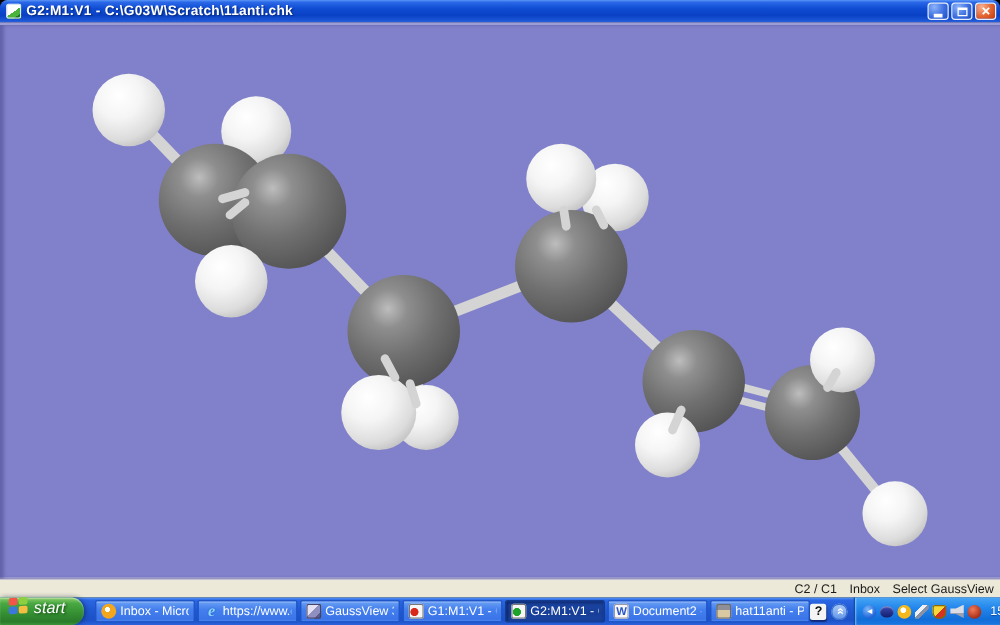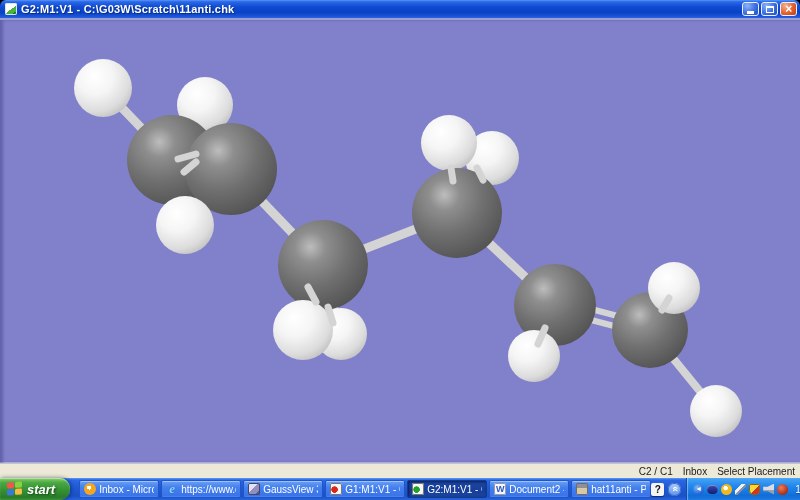--- a/index.html
+++ b/index.html
@@ -31,25 +31,25 @@
   .viewport svg{position:absolute;left:0;top:-2px;}
 
   
   .statusbar{height:15px;flex:none;background:#ece9d8;border-top:1px solid #c2c2d4;box-sizing:border-box;
     display:flex;align-items:center;justify-content:flex-end;gap:10px;padding:0 5px;
     font-size:10px;color:#1a1a1a;}
 
   
   .taskbar{height:22px;flex:none;display:flex;align-items:center;position:relative;
     background:linear-gradient(to bottom,#5a9bf8 0%,#2c67e4 9%,#2059d2 45%,#1c51c6 82%,#2a63dd 100%);}
-  .start-btn{height:22px;flex:none;display:flex;align-items:center;gap:5px;padding:0 15px 0 7px;
+  .start-btn{height:22px;flex:none;display:flex;align-items:flex-start;gap:5px;padding:0 15px 0 7px;
     border-radius:0 10px 10px 0;cursor:pointer;
     background:linear-gradient(to bottom,#8ccf6a 0%,#48a842 22%,#369133 55%,#2a7b2a 88%,#3d943a 100%);
     box-shadow:1px 0 4px rgba(0,20,60,.55), inset 0 1px 1px rgba(255,255,255,.45);
-    color:#fff;font-weight:bold;font-style:italic;font-size:13px;text-shadow:1px 1px 2px #114a10;}
+    color:#fff;font-weight:normal;font-style:italic;font-size:13px;text-shadow:1px 1px 2px #114a10;}
   .winflag{width:15px;height:14px;display:grid;grid-template-columns:7px 7px;grid-template-rows:6px 6px;gap:1px;
     transform:skewY(-4deg);}
   .winflag i{border-radius:1.5px;}
   .winflag .q1{background:#f25648;}.winflag .q2{background:#8ccf3f;}
   .winflag .q3{background:#3b78da;}.winflag .q4{background:#f5bd41;}
 
   .taskbtns{display:flex;gap:2px;margin-left:9px;align-items:center;}
   .task-btn{width:80px;flex:none;height:18px;box-sizing:border-box;display:flex;align-items:center;gap:3px;
     padding:0 4px;border-radius:2px;border:1px solid #1f55c6;cursor:pointer;
     background:linear-gradient(to bottom,#6ba1f4 0%,#4580ee 40%,#3a74e8 90%,#4c86ef 100%);
@@ -163,21 +163,21 @@
         <line x1="451" y1="150" x2="453" y2="163" stroke="#d4d4d4" stroke-width="7" stroke-linecap="round"></line>
         <line x1="477" y1="150" x2="483" y2="162" stroke="#d4d4d4" stroke-width="7" stroke-linecap="round"></line>
         <line x1="545" y1="310" x2="538" y2="326" stroke="#d4d4d4" stroke-width="7" stroke-linecap="round"></line>
         <line x1="662" y1="292" x2="669" y2="280" stroke="#d4d4d4" stroke-width="7" stroke-linecap="round"></line>
       </svg>
   </div>
 
   <div class="statusbar">
     <span>C2 / C1</span>
     <span>Inbox</span>
-    <span>Select Placement</span>
+    <span>Select GaussView</span>
   </div>
 
   <div class="taskbar">
     <div class="start-btn">
       <span class="winflag">
         <i class="q1"></i>
           <i class="q2"></i>
           <i class="q3"></i>
           <i class="q4"></i>
       </span>

